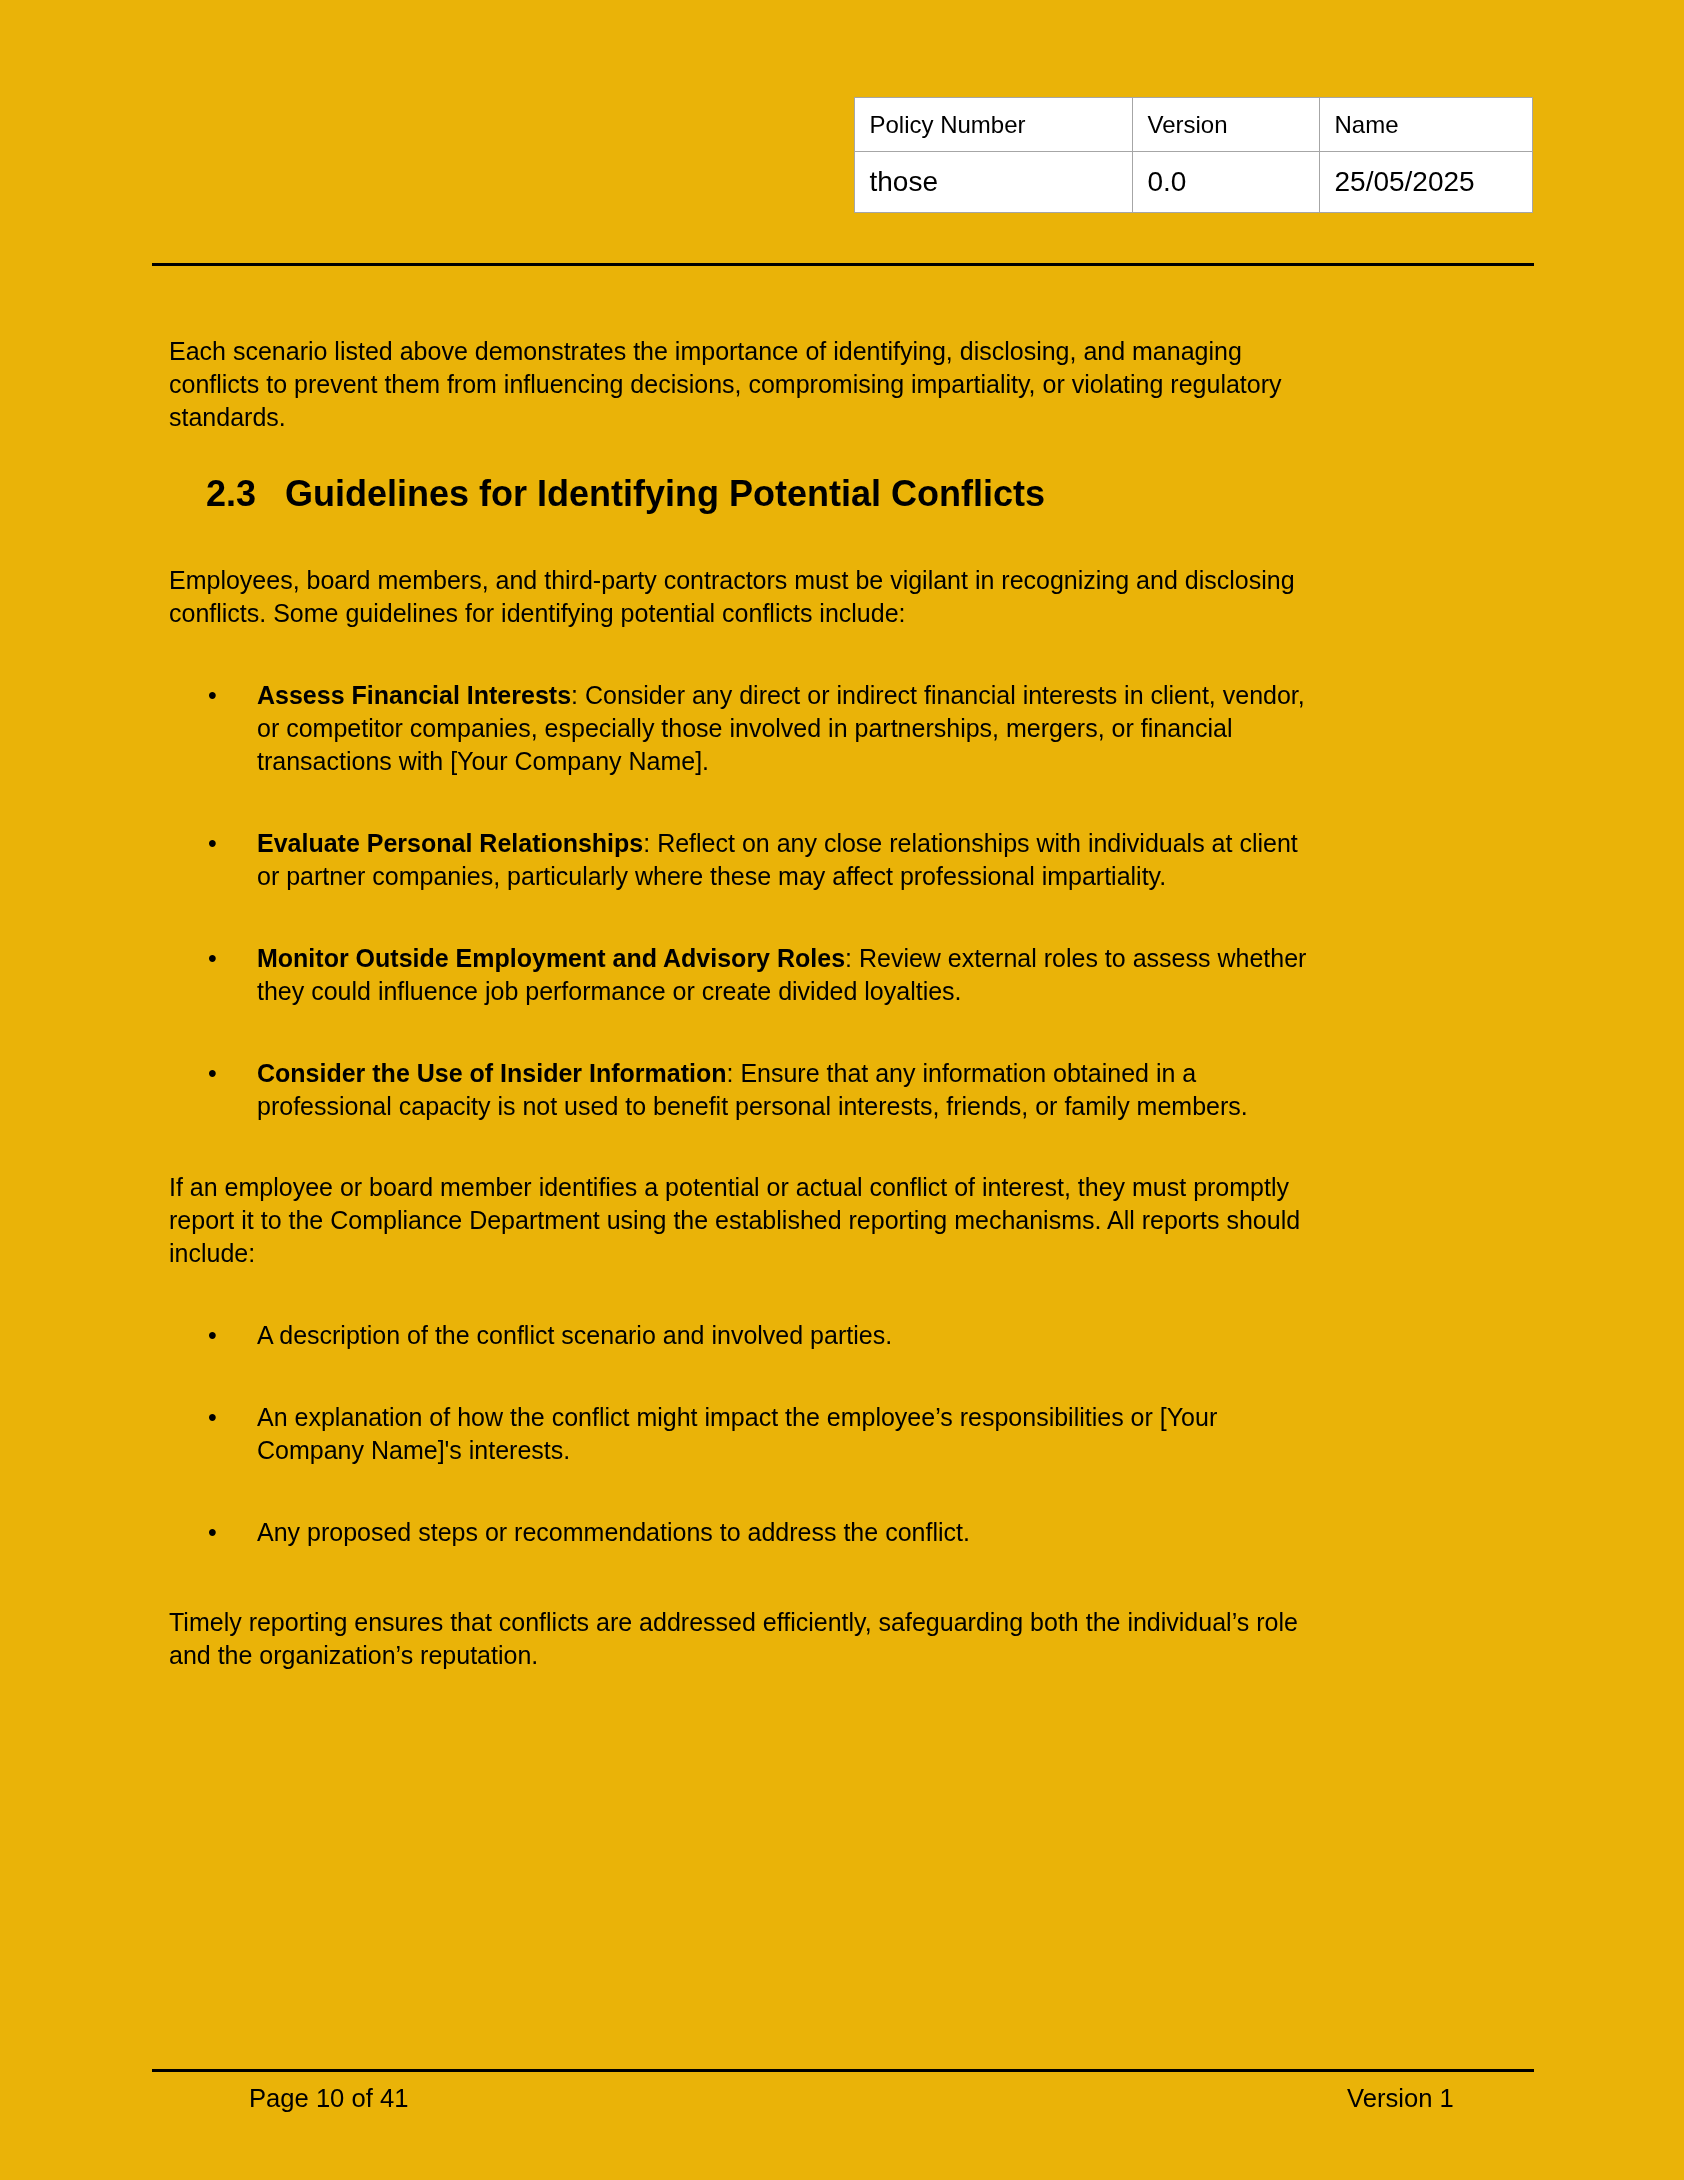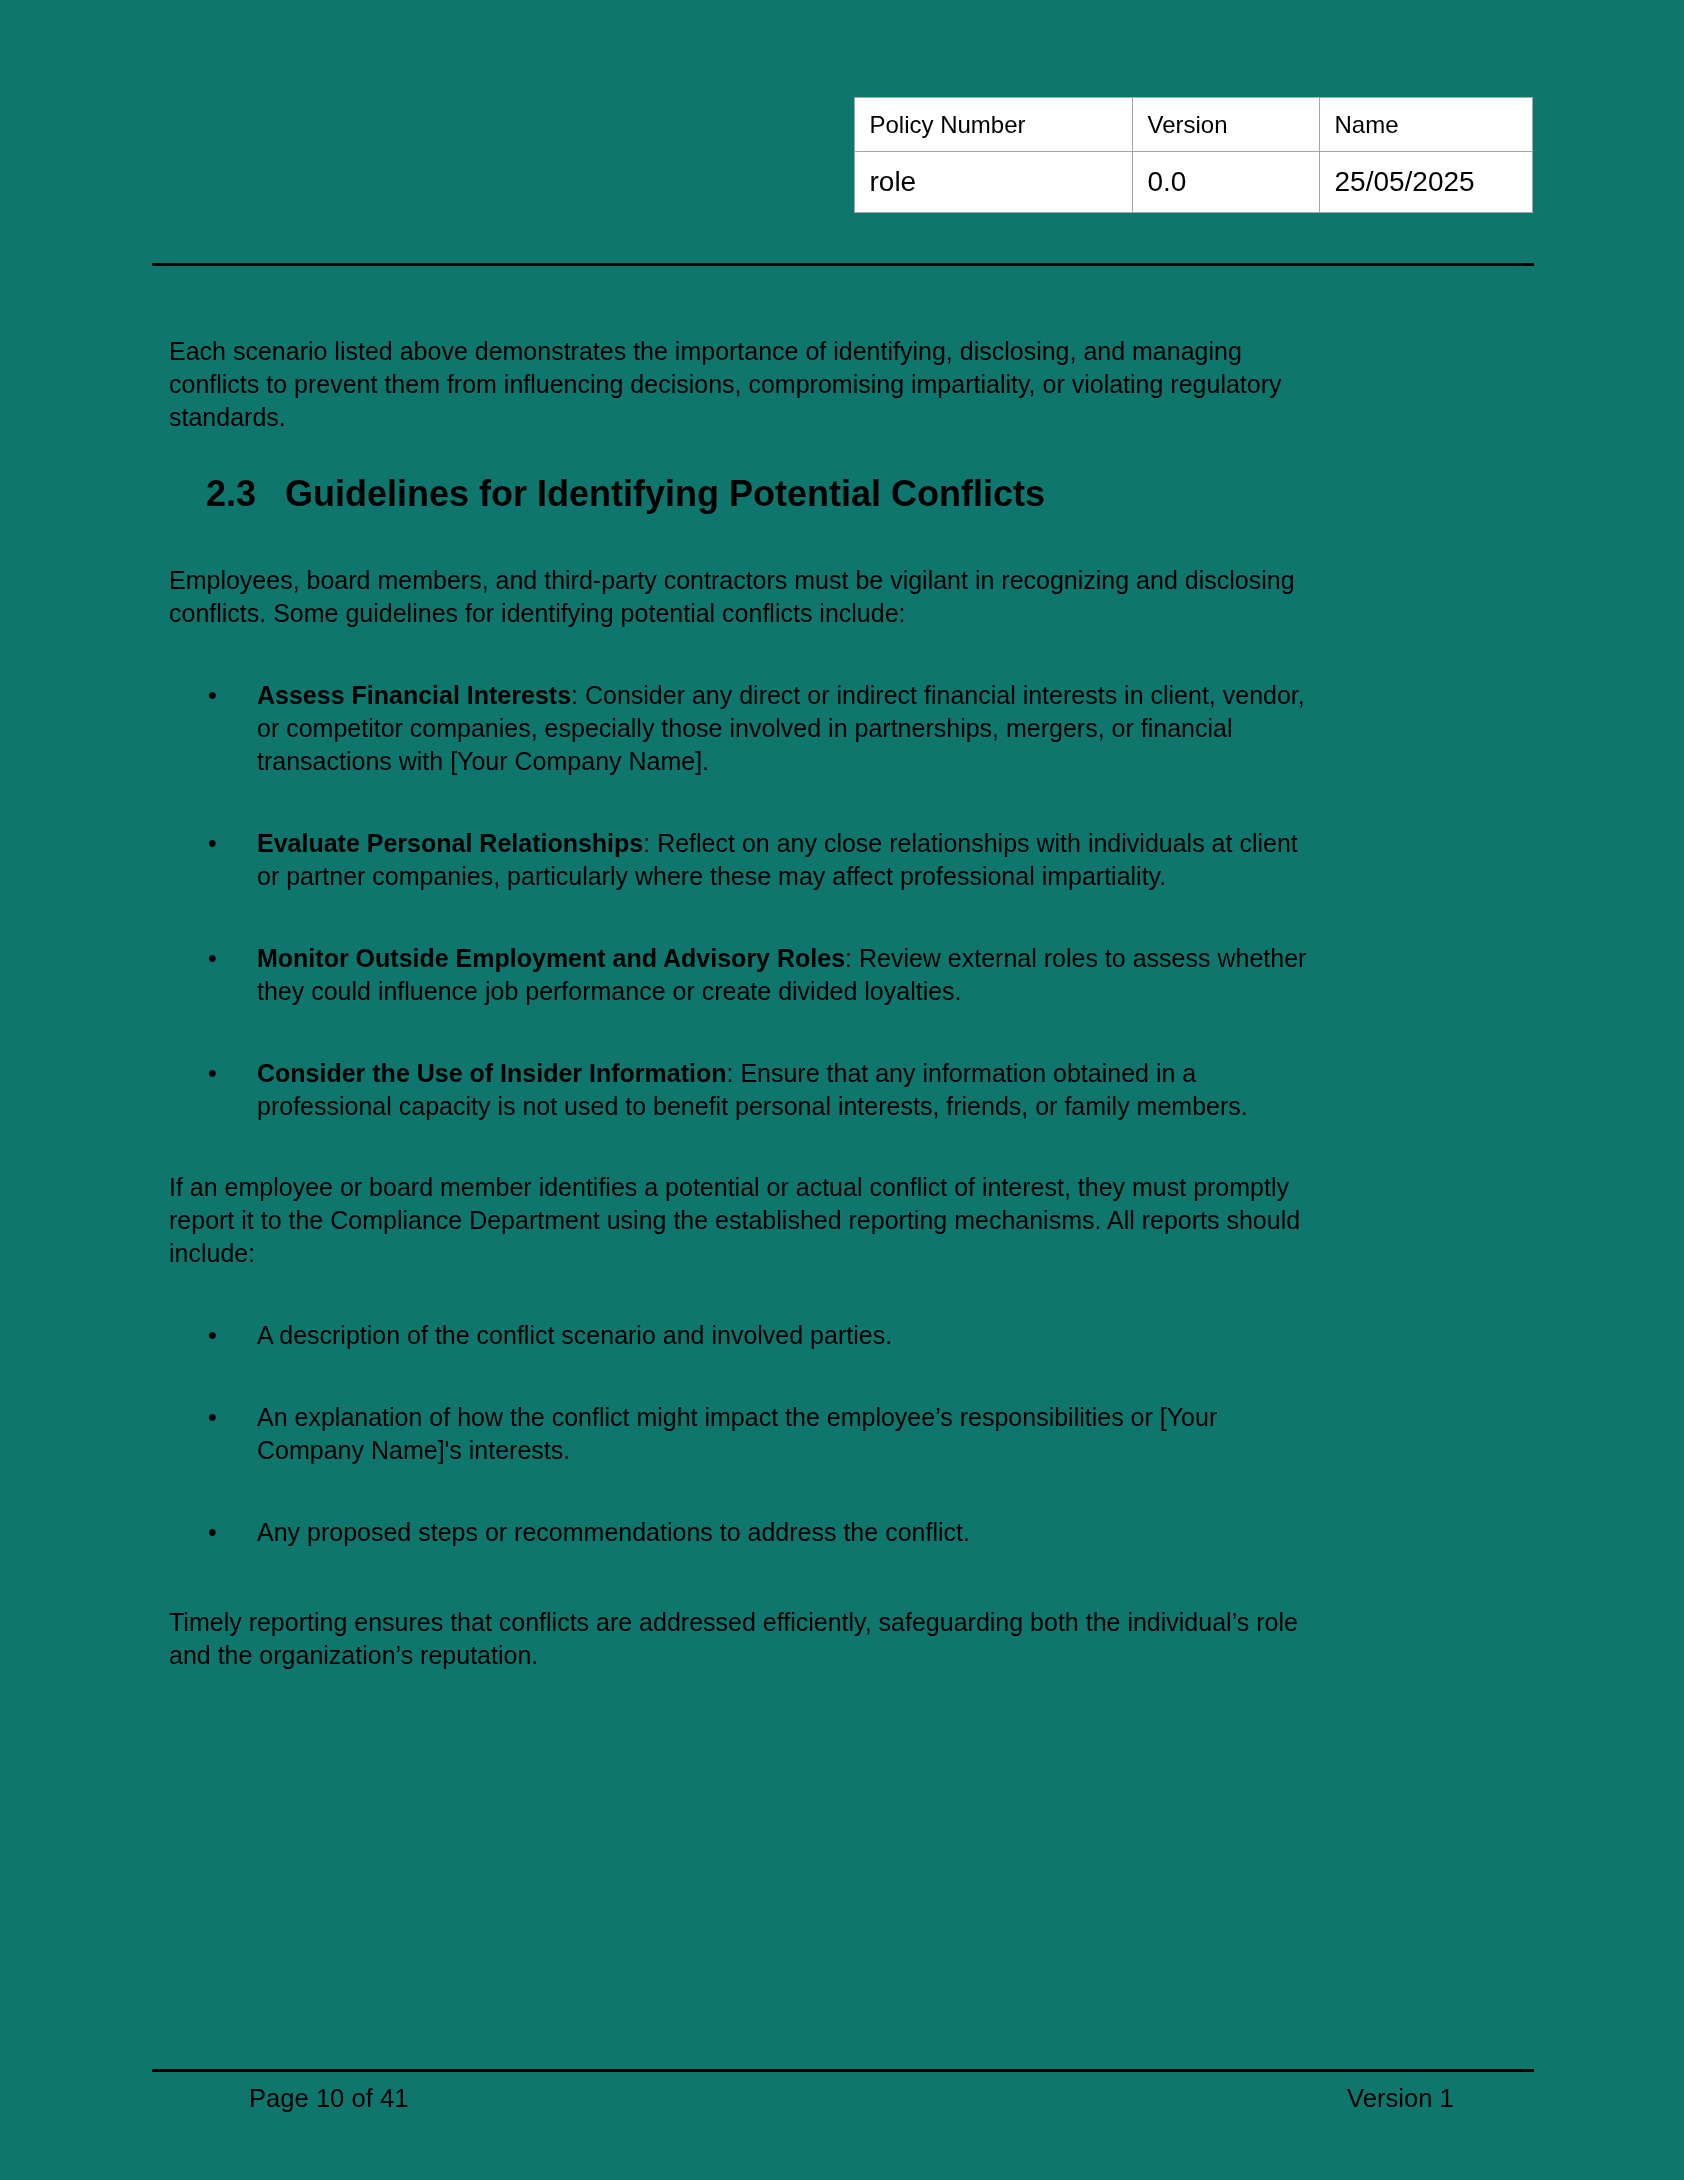--- a/index.html
+++ b/index.html
@@ -1,19 +1,19 @@
 <!DOCTYPE html>
 <html style="font-size:13.6px"><head>
 <meta charset="utf-8">
 <style>
   html,body{margin:0;padding:0;background:#ffffff;}
   .page{
     position:relative;
     width:1685px;height:2181px;
-    background:#0f766e;
+    background:#eab308;
     color:#000000;
     font-family:"Liberation Sans","DejaVu Sans",sans-serif;
     overflow:hidden;
   }
   
   .meta{
     position:absolute;left:854px;top:97px;
     width:677px;
     border-collapse:collapse;
     table-layout:fixed;
@@ -79,21 +79,21 @@
         <col class="col-version">
         <col class="col-date">
     </colgroup>
     <tbody>
       <tr class="head">
         <td>Policy Number</td>
         <td>Version</td>
         <td>Name</td>
       </tr>
       <tr class="vals">
-        <td>role</td>
+        <td>those</td>
         <td>0.0</td>
         <td>25/05/2025</td>
       </tr>
     </tbody>
   </table>
 
   <div class="rule rule-top"></div>
 
   <div class="content">
 

